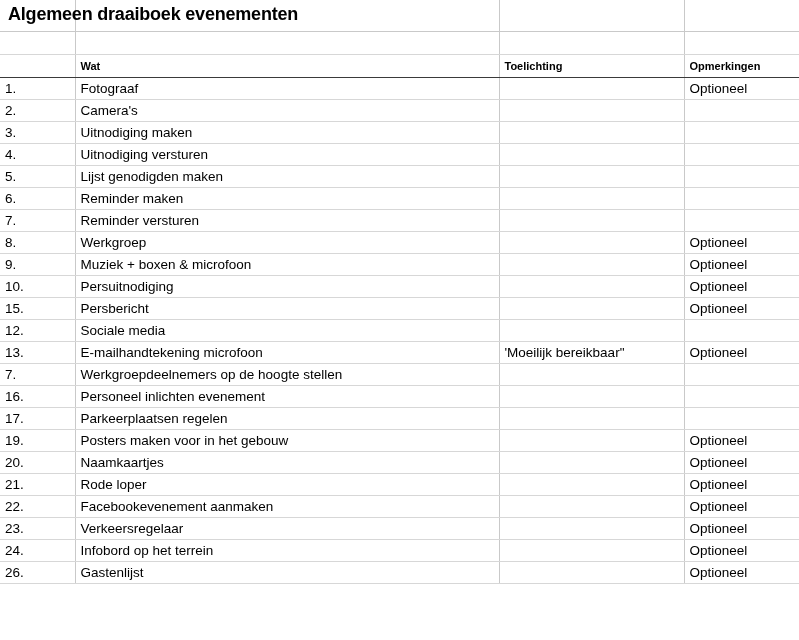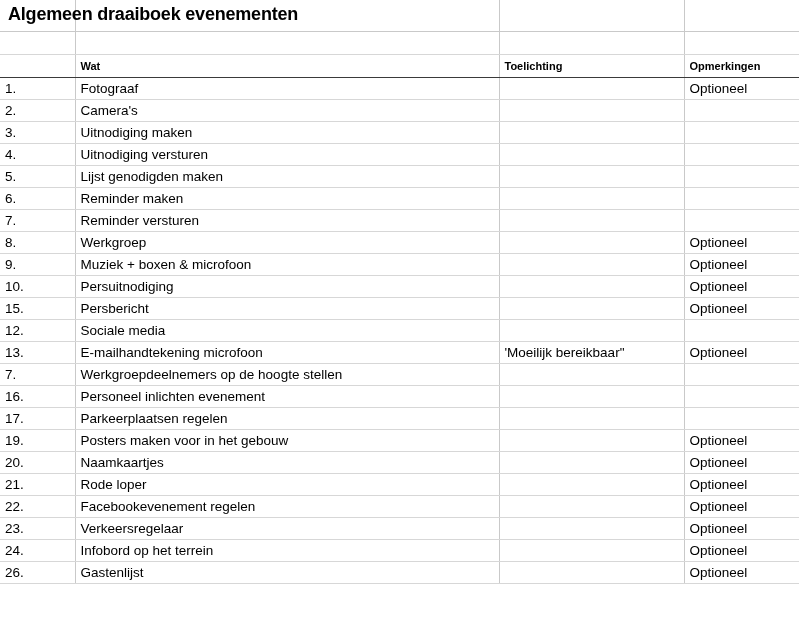--- a/index.html
+++ b/index.html
@@ -281,21 +281,21 @@
           <td class="num-cell">21.</td>
           <td class="wat-cell">
             <span class="overflow-text">Rode loper</span>
           </td>
           <td class="toe-cell"></td>
           <td class="opm-cell">Optioneel</td>
         </tr>
         <tr class="data-row">
           <td class="num-cell">22.</td>
           <td class="wat-cell">
-            <span class="overflow-text">Facebookevenement regelen</span>
+            <span class="overflow-text">Facebookevenement aanmaken</span>
           </td>
           <td class="toe-cell"></td>
           <td class="opm-cell">Optioneel</td>
         </tr>
         <tr class="data-row">
           <td class="num-cell">23.</td>
           <td class="wat-cell">
             <span class="overflow-text">Verkeersregelaar</span>
           </td>
           <td class="toe-cell"></td>

